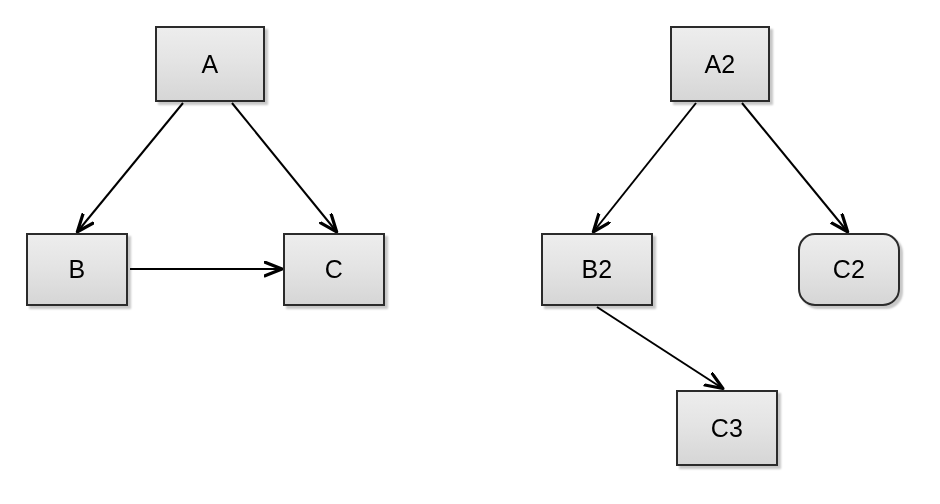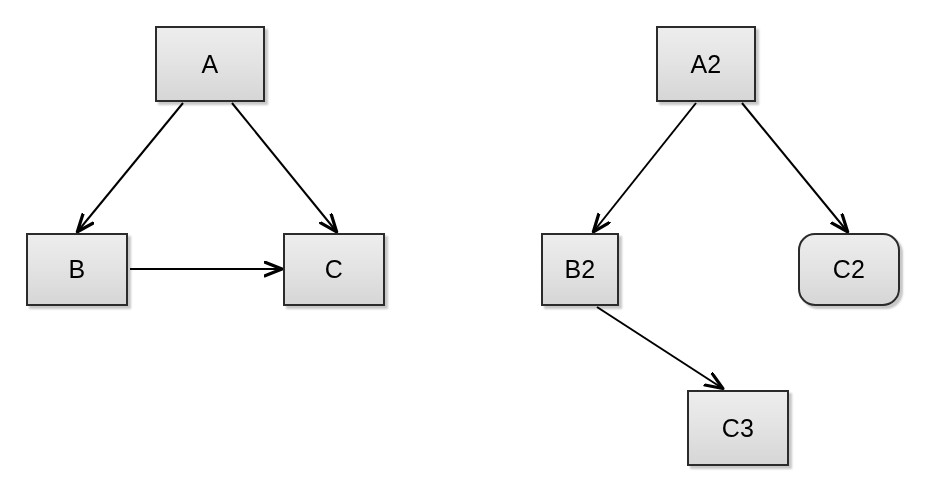--- a/index.html
+++ b/index.html
@@ -71,27 +71,27 @@
   <div id="nodes">
       <div class="node" style="left: 155px; top: 26px; width: 110px; height: 76px;">
         <span class="node-label">A</span>
       </div>
       <div class="node" style="left: 26px; top: 233px; width: 102px; height: 73px;">
         <span class="node-label">B</span>
       </div>
       <div class="node" style="left: 283px; top: 233px; width: 102px; height: 73px;">
         <span class="node-label">C</span>
       </div>
-      <div class="node" style="left: 656px; top: 26px; width: 100px; height: 76px;">
+      <div class="node" style="left: 670px; top: 26px; width: 100px; height: 76px;">
         <span class="node-label">A2</span>
       </div>
-      <div class="node" style="left: 541px; top: 233px; width: 78px; height: 73px; align-items: center;">
+      <div class="node" style="left: 541px; top: 233px; width: 112px; height: 73px; align-items: center;">
         <span class="node-label">B2</span>
       </div>
       <div class="node" style="left: 798px; top: 233px; width: 102px; height: 73px; border-radius: 17px;">
         <span class="node-label">C2</span>
       </div>
-      <div class="node" style="left: 676px; top: 390px; width: 102px; height: 76px; margin-left: 11px;">
+      <div class="node" style="left: 676px; top: 390px; width: 102px; height: 76px;">
         <span class="node-label">C3</span>
       </div>
     </div>
 
 </div>
 
 </body></html>

